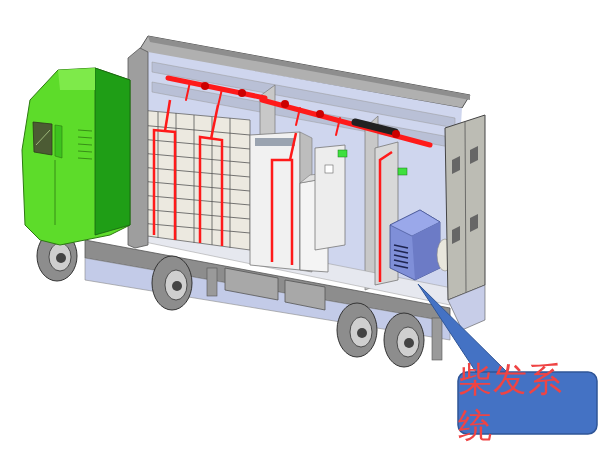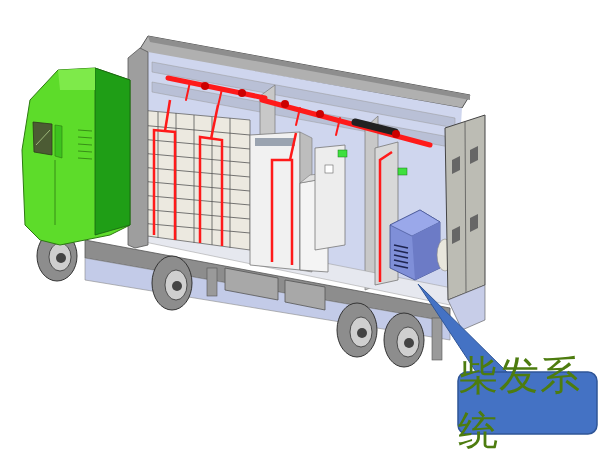--- a/index.html
+++ b/index.html
@@ -1,21 +1,21 @@
 <!DOCTYPE html>
 <html><head>
   <meta charset="utf-8">
   <style>
     html, body { margin: 0; padding: 0; background: #ffffff; }
     body { width: 600px; height: 450px; position: relative; overflow: hidden; font-family: "DejaVu Sans", sans-serif; }
     #stage { position: absolute; left: 0; top: 0; width: 600px; height: 450px; }
     .callout-label {
       position: absolute; left: 458px; top: 372px; width: 139px; height: 62px;
       display: flex; align-items: center; justify-content: center;
-      color: #4d7c0f; font-size: 40px; letter-spacing: 1px;
+      color: #ef4444; font-size: 34px; letter-spacing: 1px;
       font-family: "DejaVu Sans", sans-serif;
       pointer-events: none;
     }
   </style>
 </head>
 <body>
 
 <svg id="stage" viewBox="0 0 600 450" xmlns="http://www.w3.org/2000/svg">
 
   <g>

